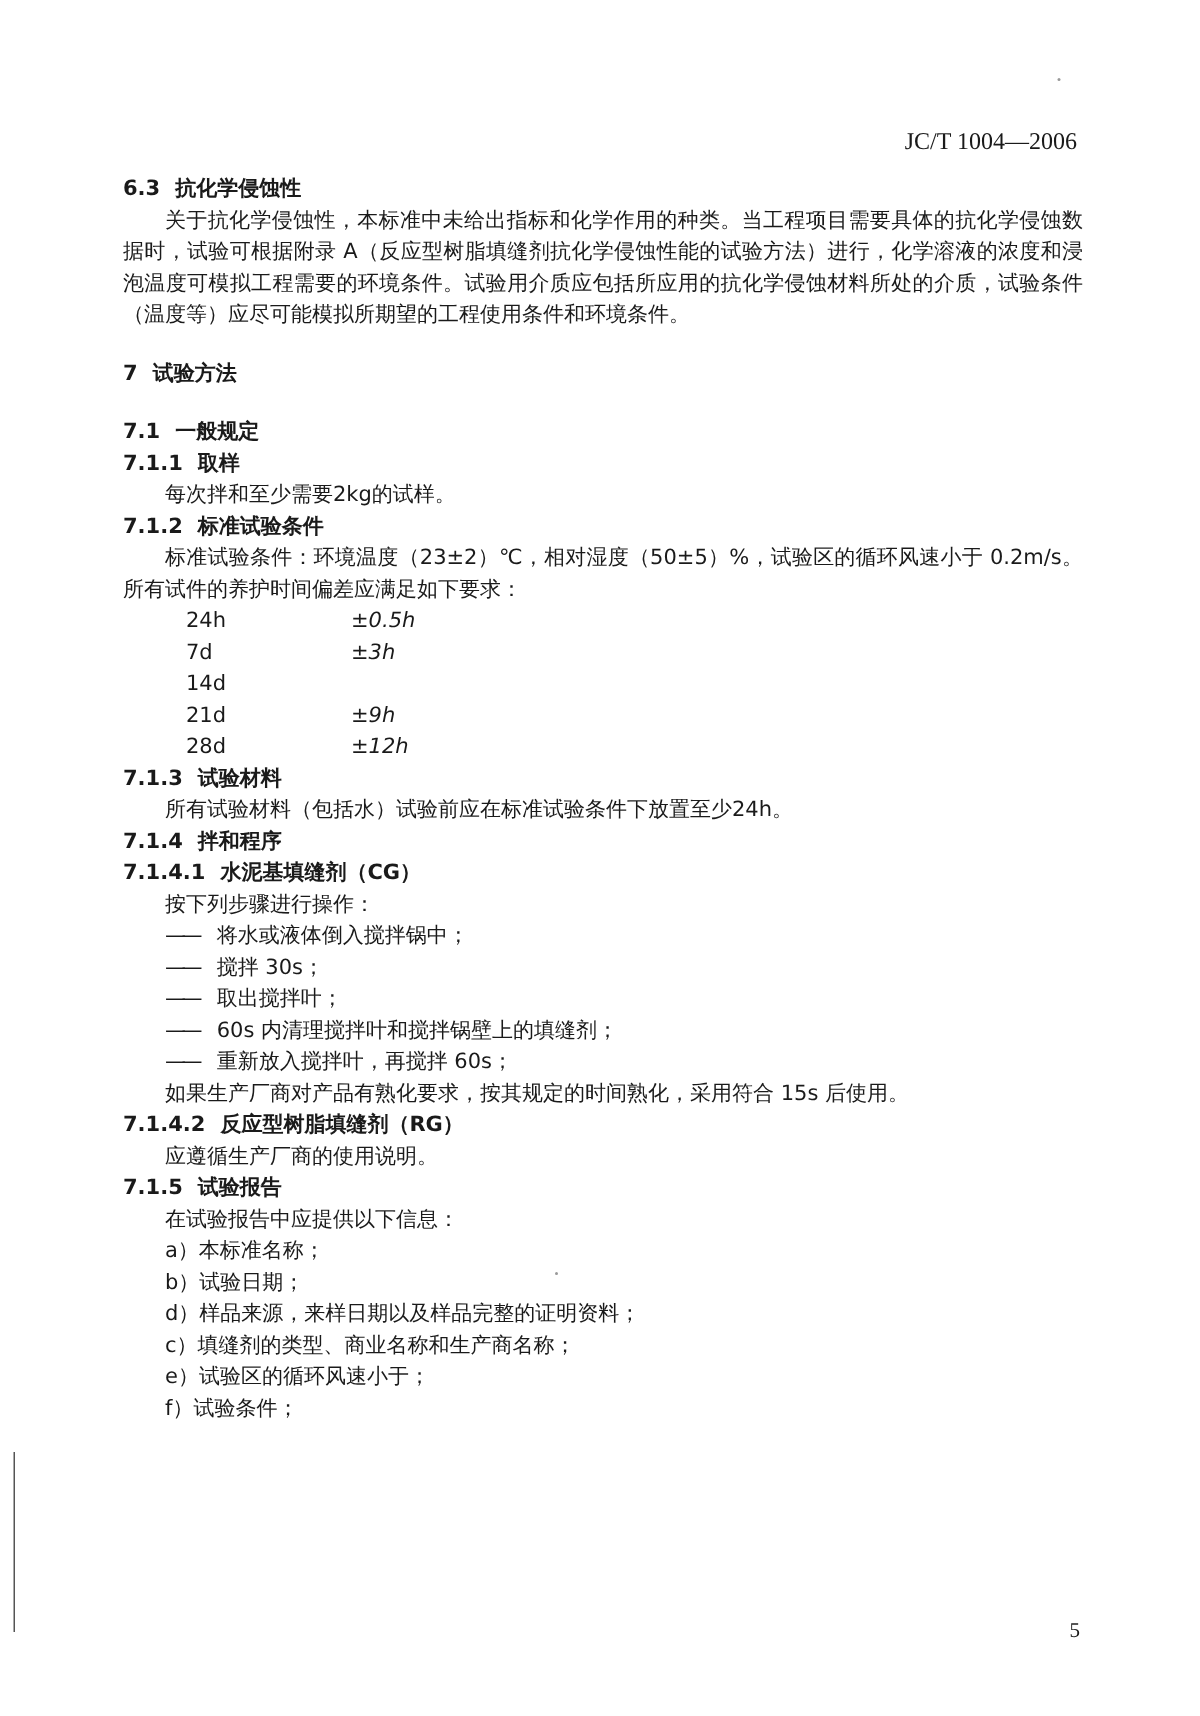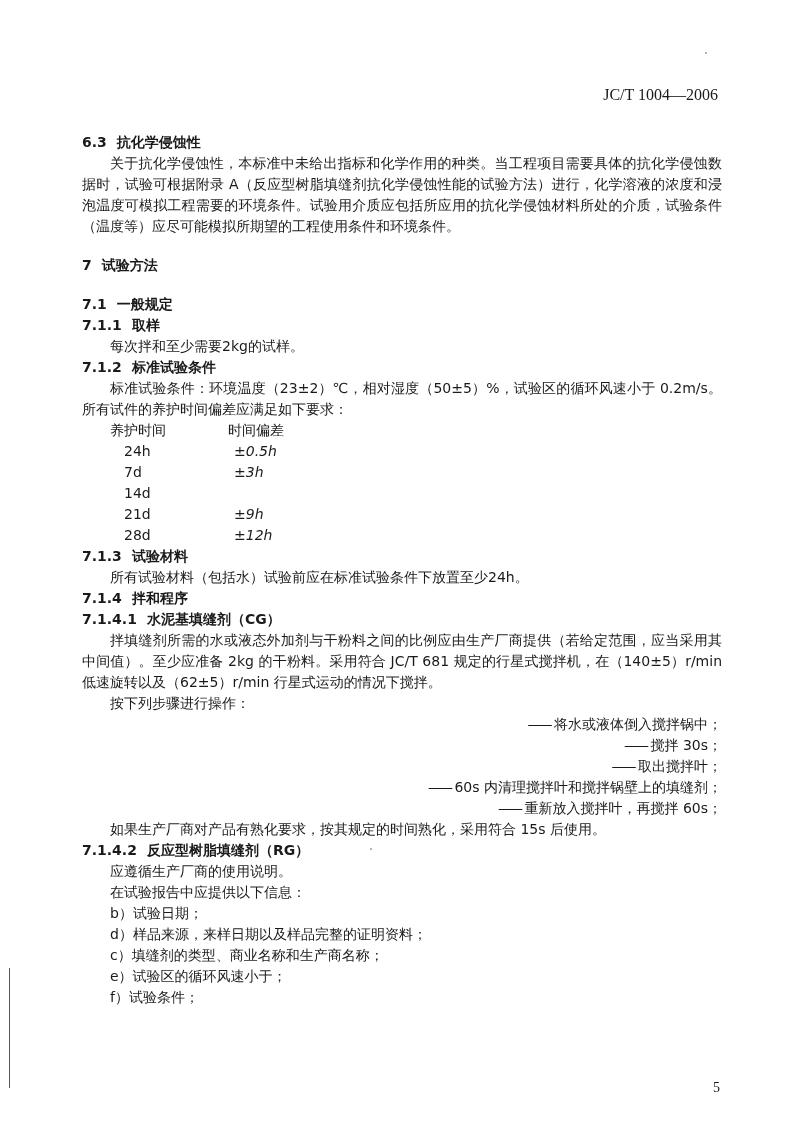--- a/index.html
+++ b/index.html
@@ -1,31 +1,31 @@
 <!DOCTYPE html>
 <html><head>
 <meta charset="utf-8">
 <style>
   html, body { margin: 0; padding: 0; background: #ffffff; }
   body { width: 800px; height: 1144px; position: relative; overflow: hidden;
          font-family: "DejaVu Sans", "Liberation Sans", sans-serif; color: #1a1a1a; }
   .doc-code { position: absolute; top: 86px; right: 82px; font-family: "Liberation Serif", "DejaVu Serif", serif; font-size: 16px; }
-  .content { position: absolute; left: 82px; top: 132px; width: 640px; font-size: 14px; line-height: 21px; }
+  .content { position: absolute; left: 82px; top: 116px; width: 640px; font-size: 14px; line-height: 21px; }
   .h { font-weight: bold; margin: 0; }
   .h .num { display: inline-block; margin-right: 10px; font-weight: bold; }
   .p { margin: 0; text-indent: 2em; text-align: justify; }
   .p-noindent { margin: 0; padding-left: 2em; }
   .gap { height: 18px; }
   .table { margin: 0 0 0 2em; }
   .trow { display: flex; }
   .tcol1 { width: 118px; }
   .tcol2 { width: 200px; }
   .trow.data .tcol1 { padding-left: 14px; width: 104px; }
   .trow.data .tcol2 { padding-left: 6px; width: 194px; font-style: italic; }
-  .dash-item { margin: 0; padding-left: 2em; text-align: right; }
+  .dash-item { margin: 0; padding-left: 2em; }
   .dash-item .dash { display: inline-block; width: 30px; letter-spacing: -3px; }
   .list-item { margin: 0; padding-left: 2em; }
   .page-num { position: absolute; left: 713px; top: 1080px; font-family: "Liberation Serif", serif; font-size: 14px; }
   .margin-line { position: absolute; left: 9px; top: 968px; width: 1px; height: 120px; background: #555; }
   .dot { position: absolute; width: 2px; height: 2px; background: #999; border-radius: 1px; }
 </style>
 </head>
 <body>
 
 <div class="doc-code">JC/T 1004—2006</div>
@@ -51,24 +51,20 @@
     <span class="num">7.1.1</span><span>取样</span>
   </p>
   <p class="p">每次拌和至少需要2kg的试样。</p>
 
   <p class="h">
     <span class="num">7.1.2</span><span>标准试验条件</span>
   </p>
   <p class="p">标准试验条件：环境温度（23±2）℃，相对湿度（50±5）%，试验区的循环风速小于 0.2m/s。所有试件的养护时间偏差应满足如下要求：</p>
 
   <div class="table">
-    <div class="trow">
-      <span class="tcol1">养护时间</span>
-      <span class="tcol2">时间偏差</span>
-    </div>
     <div class="trow data">
       <span class="tcol1">24h</span>
       <span class="tcol2">±0.5h</span>
     </div>
     <div class="trow data">
       <span class="tcol1">7d</span>
       <span class="tcol2">±3h</span>
     </div>
     <div class="trow data">
       <span class="tcol1">14d</span>
@@ -88,38 +84,41 @@
   </p>
   <p class="p">所有试验材料（包括水）试验前应在标准试验条件下放置至少24h。</p>
 
   <p class="h">
     <span class="num">7.1.4</span><span>拌和程序</span>
   </p>
 
   <p class="h">
     <span class="num">7.1.4.1</span><span>水泥基填缝剂（CG）</span>
   </p>
-  <p class="p">拌填缝剂所需的水或液态外加剂与干粉料之间的比例应由生产厂商提供（若给定范围，应当采用其中间值）。至少应准备 2kg 的干粉料。采用符合 JC/T 681 规定的行星式搅拌机，在（140±5）r/min 低速旋转以及（62±5）r/min 行星式运动的情况下搅拌。</p>
   <p class="p-noindent">按下列步骤进行操作：</p>
 
   <p class="dash-item"><span class="dash">——</span> <span>将水或液体倒入搅拌锅中；</span></p>
   <p class="dash-item"><span class="dash">——</span> <span>搅拌 30s；</span></p>
   <p class="dash-item"><span class="dash">——</span> <span>取出搅拌叶；</span></p>
   <p class="dash-item"><span class="dash">——</span> <span>60s 内清理搅拌叶和搅拌锅壁上的填缝剂；</span></p>
   <p class="dash-item"><span class="dash">——</span> <span>重新放入搅拌叶，再搅拌 60s；</span></p>
 
   <p class="p-noindent">如果生产厂商对产品有熟化要求，按其规定的时间熟化，采用符合 15s 后使用。</p>
 
   <p class="h">
     <span class="num">7.1.4.2</span><span>反应型树脂填缝剂（RG）</span>
   </p>
   <p class="p">应遵循生产厂商的使用说明。</p>
 
+  <p class="h">
+    <span class="num">7.1.5</span><span>试验报告</span>
+  </p>
   <p class="p">在试验报告中应提供以下信息：</p>
 
+  <p class="list-item">a）本标准名称；</p>
   <p class="list-item">b）试验日期；</p>
   <p class="list-item">d）样品来源，来样日期以及样品完整的证明资料；</p>
   <p class="list-item">c）填缝剂的类型、商业名称和生产商名称；</p>
   <p class="list-item">e）试验区的循环风速小于；</p>
   <p class="list-item">f）试验条件；</p>
 </div>
 
 <div class="margin-line"></div>
 <div class="dot" style="left:705px; top:52px;"></div>
 <div class="dot" style="left:370px; top:848px;"></div>

